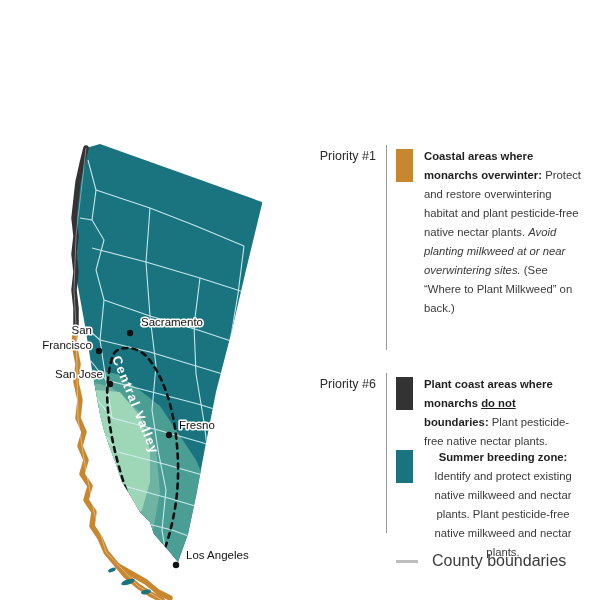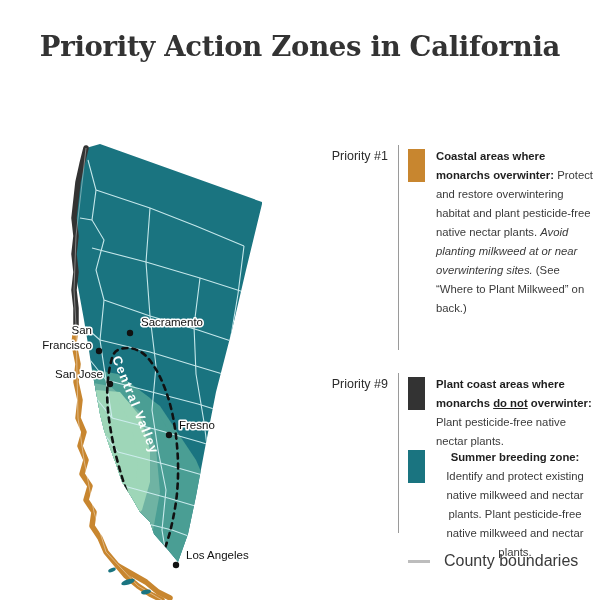--- a/index.html
+++ b/index.html
@@ -46,21 +46,21 @@
     font-family:"Liberation Sans", sans-serif;
     font-weight:bold;
     font-size:13px;
     fill:#ffffff;
     letter-spacing:1.4px;
   }
 
   
   #legend{
     position:absolute;
-    left:300px;top:145px;
+    left:288px;top:145px;
     width:300px;height:445px;
   }
   .prio-label{
     position:absolute;
     width:88px;
     text-align:right;
     font-size:12.5px;
     color:#2b2b2b;
   }
   .rule{
@@ -106,21 +106,20 @@
     left:36px;top:0;
     font-size:16px;
     line-height:16px;
     color:#3a3a3a;
   }
 </style>
 </head>
 <body>
 
 <div id="title">
-  <span class="t-line">Priority Action Zones in California</span>
 </div>
 
 <div id="map-wrap">
   <svg id="map-svg" width="300" height="470" viewBox="0 0 300 470">
     <defs>
       <clipPath id="ca-clip">
         <path d="M86,18 L100,14 L262,72 L262,74 L246,140 L232,200 L216,262
                  L205,318 L196,366 L188,404 L178,432 L168,420 L154,404
                  L150,392 L140,382 L132,368 L122,352 L116,334 L110,318
                  L104,300 L100,284 L96,262 L92,240 L88,214 L84,190
@@ -227,27 +226,27 @@
   <div class="rule" style="top:0;height:205px;"></div>
 
   <div class="entry" style="top:2px;">
     <div class="swatch" style="background:#c8862f;"></div>
     <div class="entry-text">
       <b>Coastal areas where monarchs overwinter:</b><span> Protect and restore overwintering habitat and plant pesticide-free native nectar plants. </span><i>Avoid planting milkweed at or near overwintering sites.</i><span> (See “Where to Plant Milkweed” on back.)</span>
     </div>
   </div>
 
 
-  <div class="prio-label" style="left:0;top:232px;">Priority #9</div>
+  <div class="prio-label" style="left:0;top:232px;">Priority #6</div>
   <div class="rule" style="top:228px;height:160px;"></div>
 
   <div class="entry" style="top:230px;">
     <div class="swatch" style="background:#333333;"></div>
     <div class="entry-text">
-      <b><span>Plant coast areas where monarchs </span><u>do not</u><span> overwinter:</span></b><span> Plant pesticide-free native nectar plants.</span>
+      <b><span>Plant coast areas where monarchs </span><u>do not</u><span> boundaries:</span></b><span> Plant pesticide-free native nectar plants.</span>
     </div>
   </div>
 
   <div class="entry" style="top:303px;text-align:center;">
     <div class="swatch" style="background:#1a7480;"></div>
     <div class="entry-text">
       <b>Summer breeding zone:</b><span> Identify and protect existing native milkweed and nectar plants. Plant pesticide-free native milkweed and nectar plants.</span>
     </div>
   </div>
 

